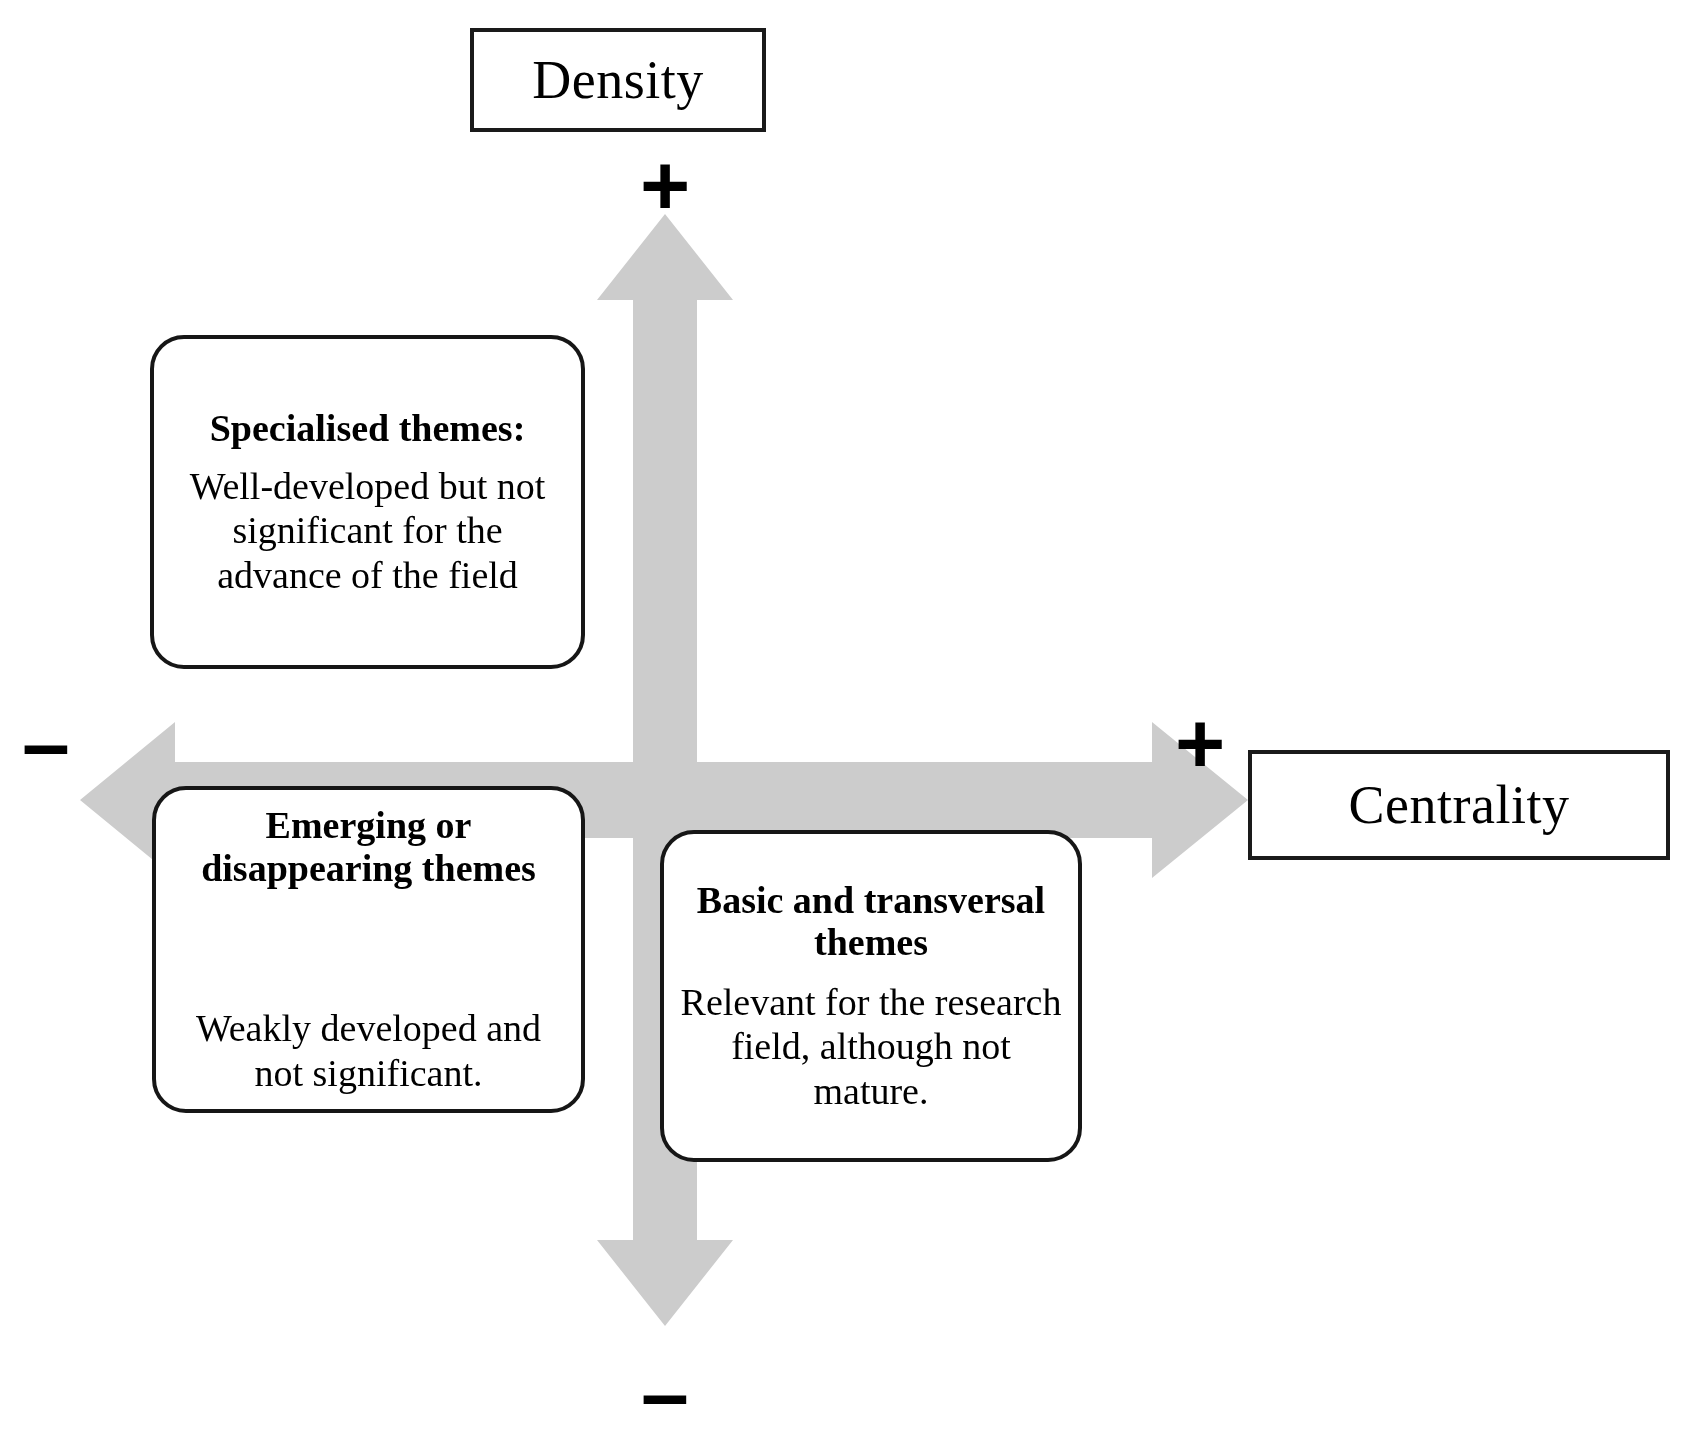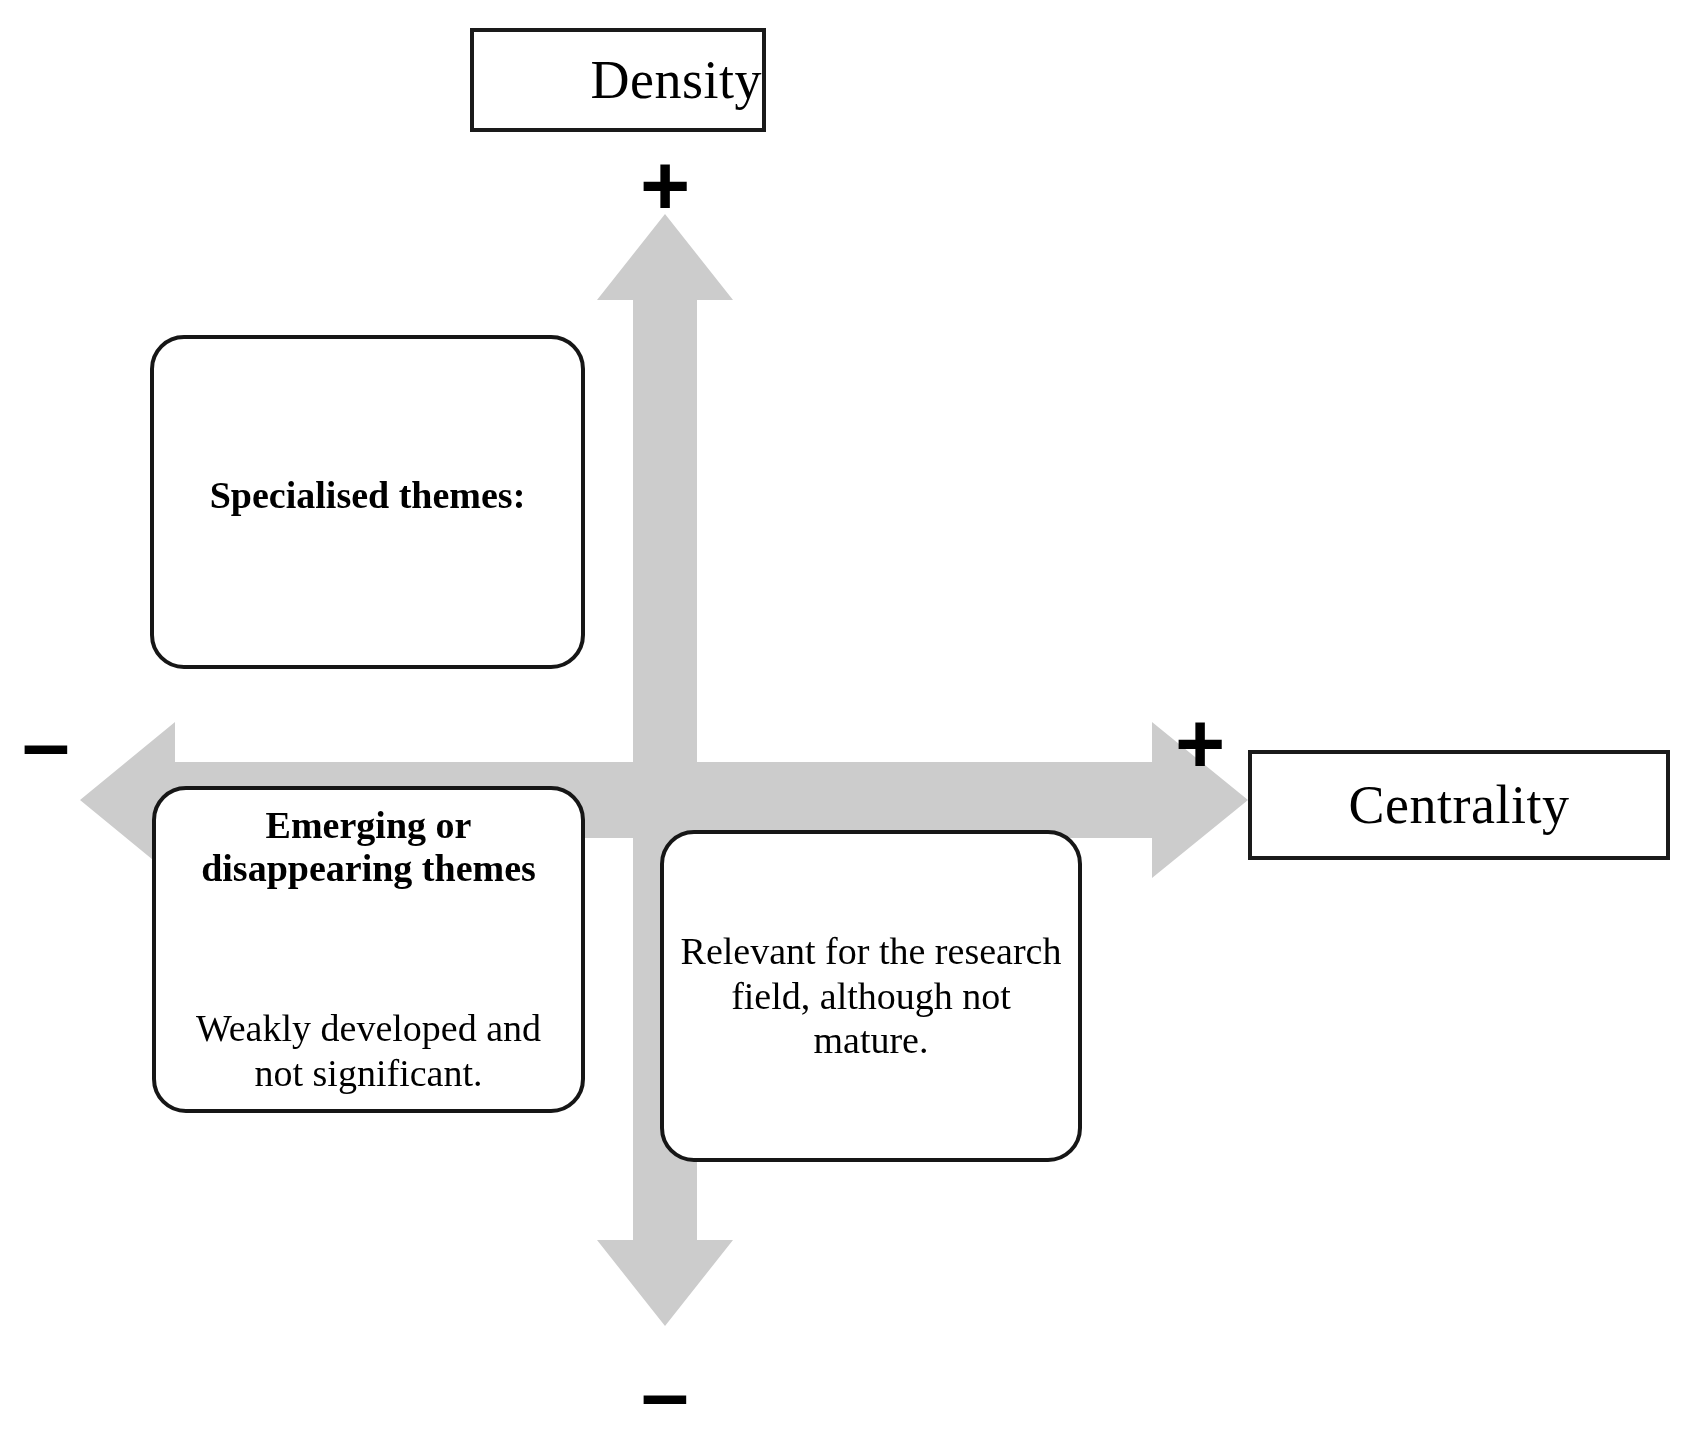--- a/index.html
+++ b/index.html
@@ -33,21 +33,20 @@
     line-height: 1;
     letter-spacing: 0.5px;
     white-space: nowrap;
   }
 
   #density-box {
     left: 470px;
     top: 28px;
     width: 296px;
     height: 104px;
-    justify-content: flex-end;
   }
   #centrality-box {
     left: 1248px;
     top: 750px;
     width: 422px;
     height: 110px;
   }
 
   
   .axis-svg {
@@ -173,25 +172,27 @@
     <span class="axis-label-text">Centrality</span>
   </div>
 
   <div class="sign" id="sign-density-plus">+</div>
   <div class="sign" id="sign-density-minus">–</div>
   <div class="sign" id="sign-centrality-minus">–</div>
   <div class="sign" id="sign-centrality-plus">+</div>
 
   <div class="quadrant-card" id="card-specialised">
     <div class="card-title">Specialised themes:</div>
+    <div class="card-body">Well-developed but not significant for the advance of the field</div>
   </div>
 
 
   <div class="quadrant-card" id="card-emerging">
     <div class="card-title tight">Emerging or disappearing themes</div>
     <div class="card-body">Weakly developed and not significant.</div>
   </div>
 
   <div class="quadrant-card" id="card-basic">
+    <div class="card-title tight">Basic and transversal themes</div>
     <div class="card-body">Relevant for the research field, although not mature.</div>
   </div>
 
 </div>
 
 </body></html>

